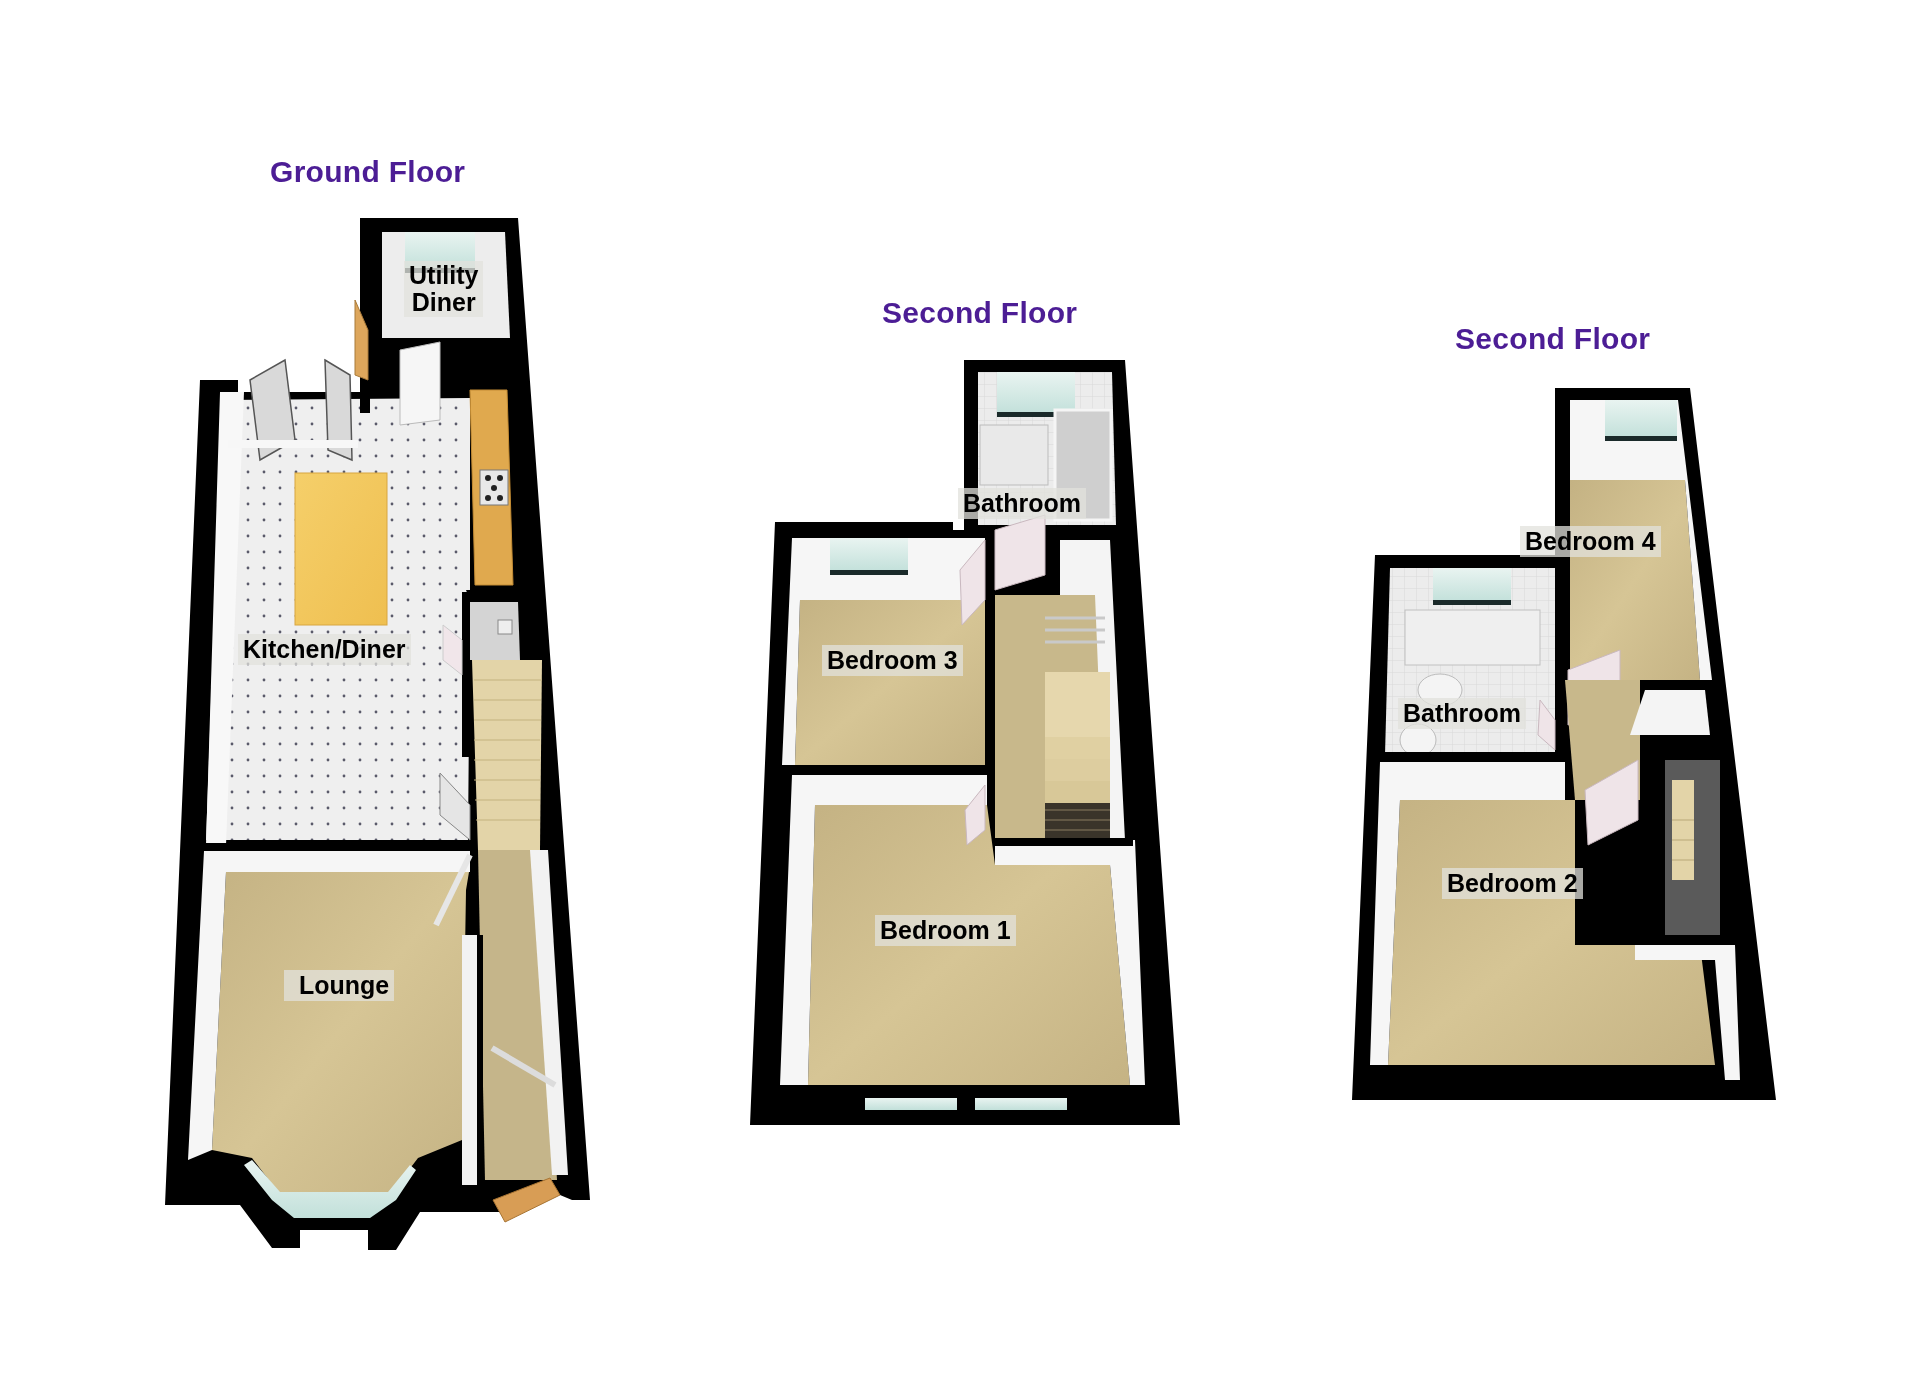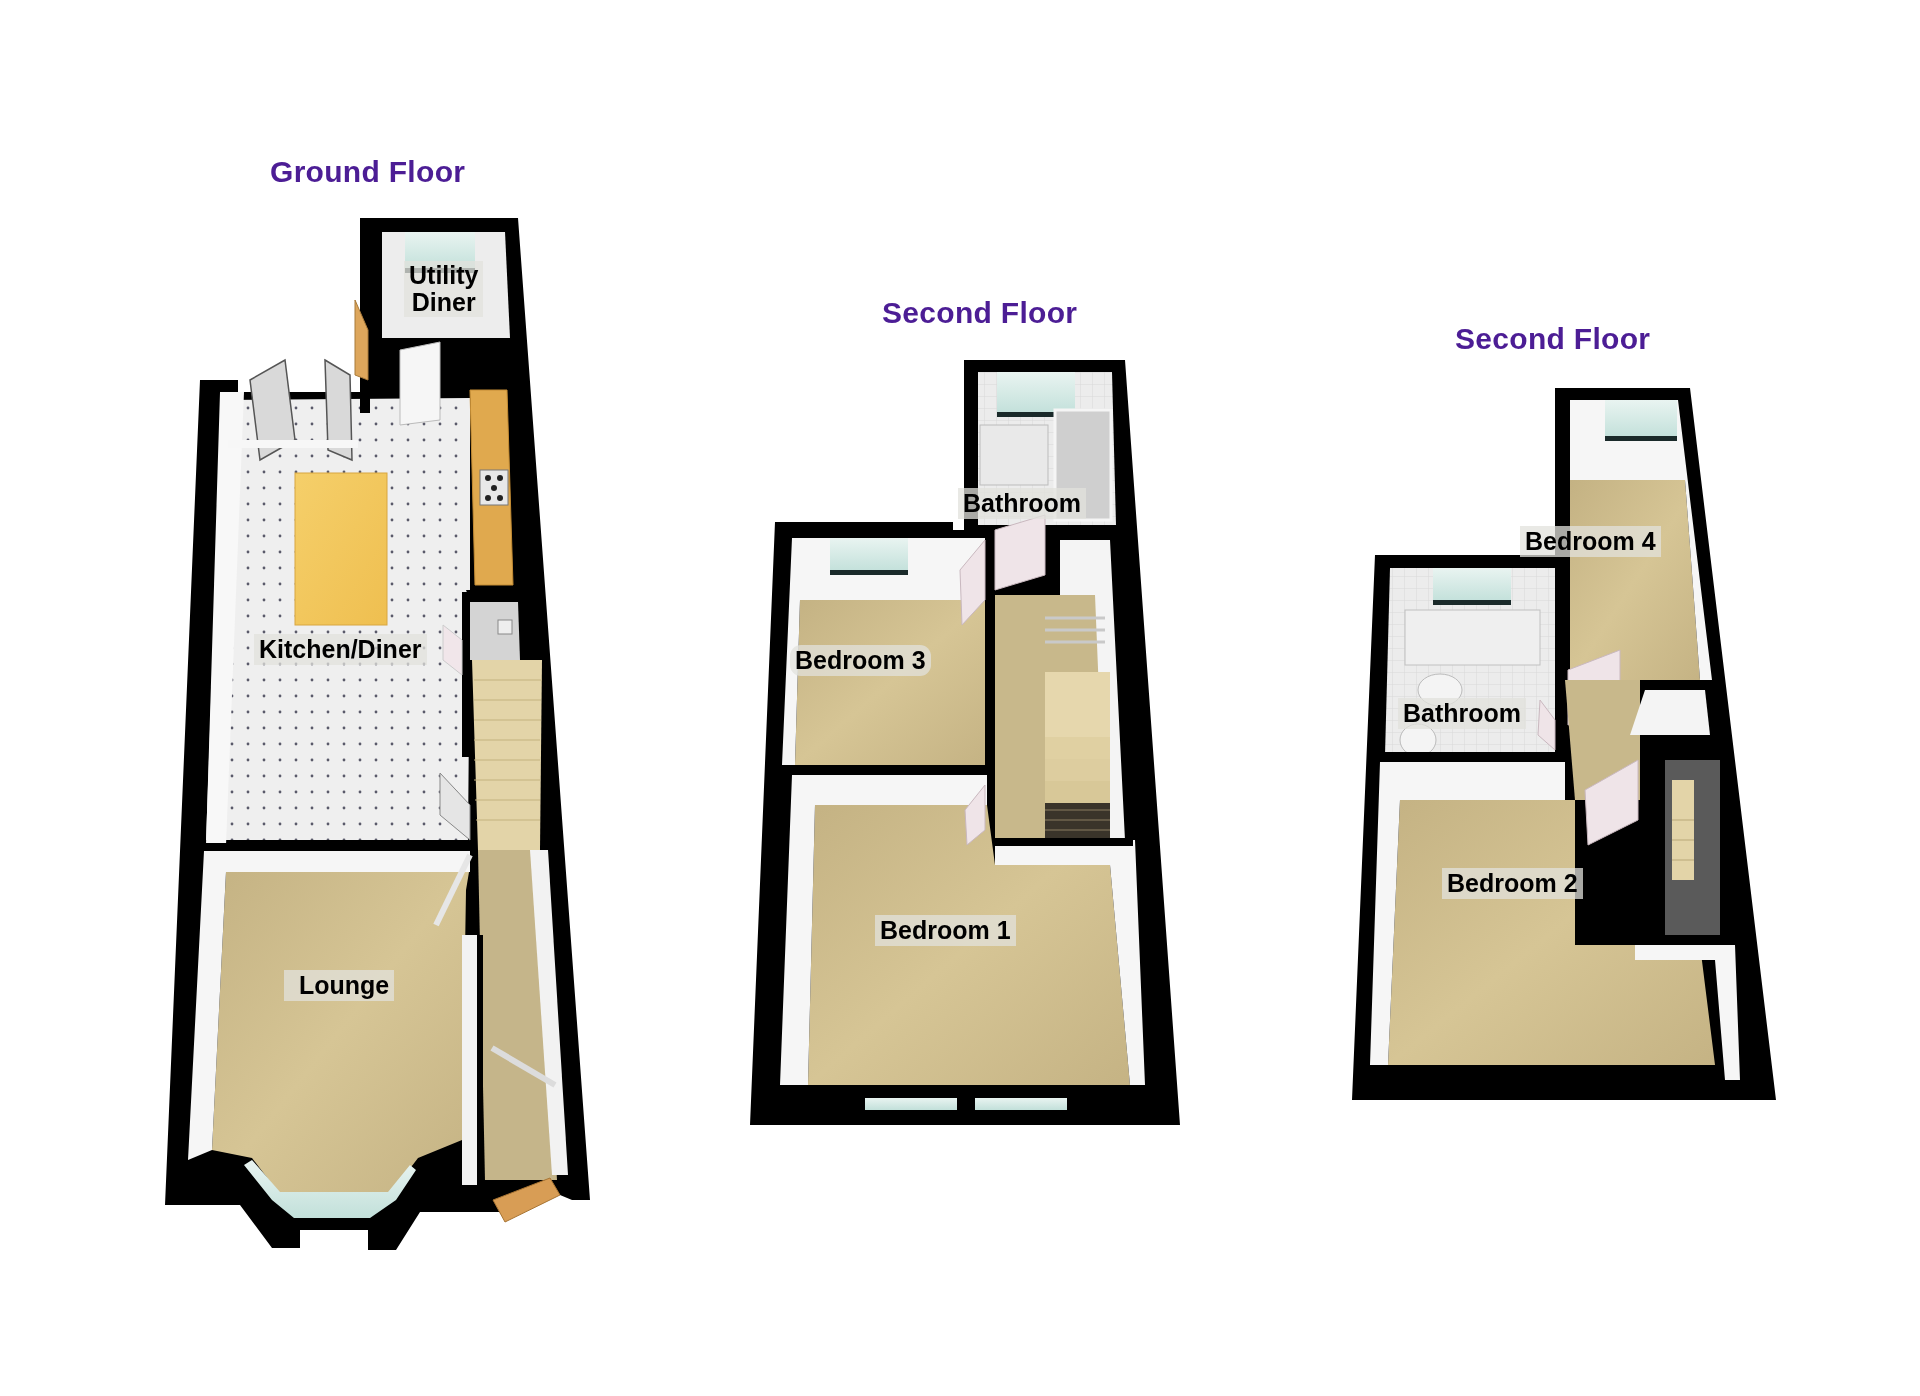--- a/index.html
+++ b/index.html
@@ -198,22 +198,22 @@
 </svg>
 
 <div class="floor-title" style="left:270px; top:155px;">Ground Floor</div>
 <div class="floor-title" style="left:882px; top:296px;">Second Floor</div>
 <div class="floor-title" style="left:1455px; top:322px;">Second Floor</div>
 
 <div class="room-label two-line" style="left:396px; top:261px;margin-left:8px;">
   <div>Utility</div>
   <div>Diner</div>
 </div>
-<div class="room-label" style="left:238px; top:634px;margin-left:16px;">Kitchen/Diner</div>
+<div class="room-label" style="left:238px; top:634px;">Kitchen/Diner</div>
 <div class="room-label" style="left:284px; top:970px;padding-left:15px;">Lounge</div>
 
 <div class="room-label" style="left:958px; top:488px;">Bathroom</div>
-<div class="room-label" style="left:790px; top:645px;border-radius:11px;">Bedroom 3</div>
+<div class="room-label" style="left:822px; top:645px;">Bedroom 3</div>
 <div class="room-label" style="left:875px; top:915px;">Bedroom 1</div>
 
 <div class="room-label" style="left:1520px; top:526px;">Bedroom 4</div>
 <div class="room-label" style="left:1398px; top:698px;">Bathroom</div>
 <div class="room-label" style="left:1442px; top:868px;text-align:right;">Bedroom 2</div>
 
 </body></html>

